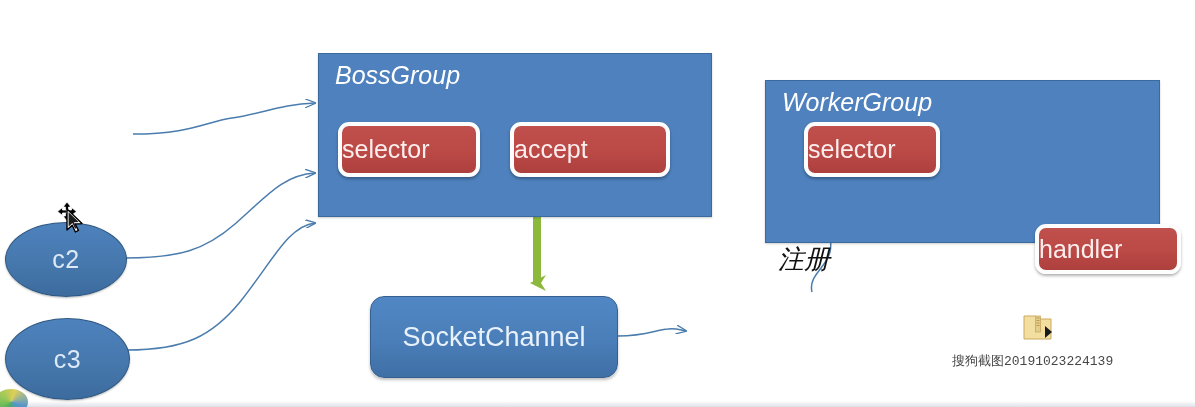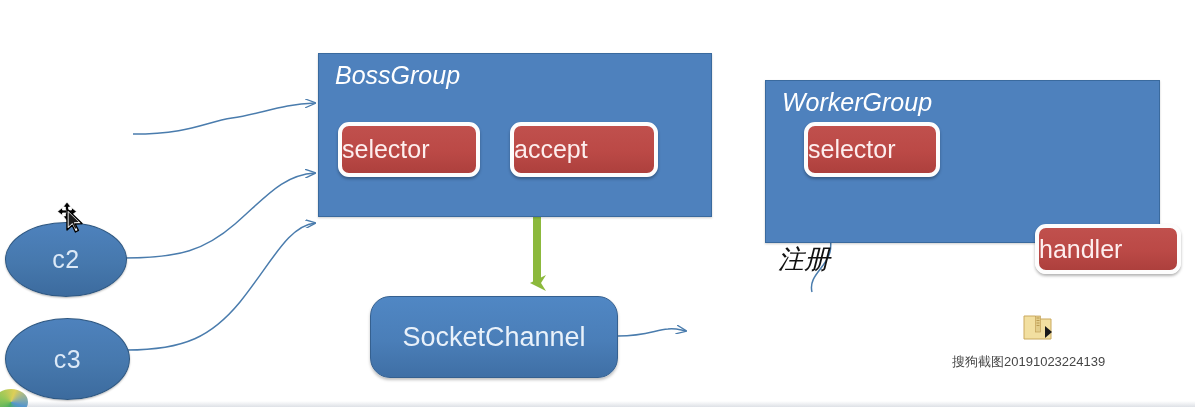--- a/index.html
+++ b/index.html
@@ -79,21 +79,21 @@
     font-size: 25px;
     line-height: 1;
     white-space: nowrap;
   }
 
   
   .channel-box {
     position: absolute;
     background: linear-gradient(180deg, #5087c4 0%, #4a7eb8 55%, #3f6fa5 100%);
     border: 1px solid #35608f;
-    border-radius: 20px;
+    border-radius: 14px;
     box-shadow: 0 2px 3px rgba(0,0,0,0.25);
     display: flex;
     align-items: center;
     justify-content: center;
     box-sizing: border-box;
   }
   .channel-box .lbl {
     color: #e9f1fa;
     font-size: 27px;
     line-height: 1;
@@ -111,21 +111,21 @@
     font-style: italic;
   }
 
   
   #watermark-text {
     position: absolute;
     color: #2c2c2c;
     font-size: 13px;
     line-height: 1;
     white-space: nowrap;
-    font-family: Liberation Sans, sans-serif;
+    font-family: Liberation Mono, monospace;
     opacity: 0.88;
   }
   #watermark-folder {
     position: absolute;
     width: 34px;
     height: 30px;
   }
 
   
   #mouse-cursor {
@@ -192,21 +192,21 @@
   <div class="client-ellipse" style="left:5px; top:318px; width:123px; height:80px;">
     <span class="lbl">c3</span>
   </div>
 
   <div class="group-box" style="left:318px; top:53px; width:392px; height:162px;">
     <div class="group-title">BossGroup</div>
   </div>
   <div class="red-node" style="left:338px; top:122px; width:142px; height:55px;">
     <span class="lbl">selector</span>
   </div>
-  <div class="red-node" style="left:510px; top:122px; width:148px; height:55px;">
+  <div class="red-node" style="left:510px; top:122px; width:160px; height:55px;">
     <span class="lbl">accept</span>
   </div>
 
   <div class="group-box" style="left:765px; top:52px; width:393px; height:161px;margin-top:28px;">
     <div class="group-title">WorkerGroup</div>
   </div>
   <div class="red-node" style="left:804px; top:122px; width:136px; height:55px;">
     <span class="lbl">selector</span>
   </div>
 

